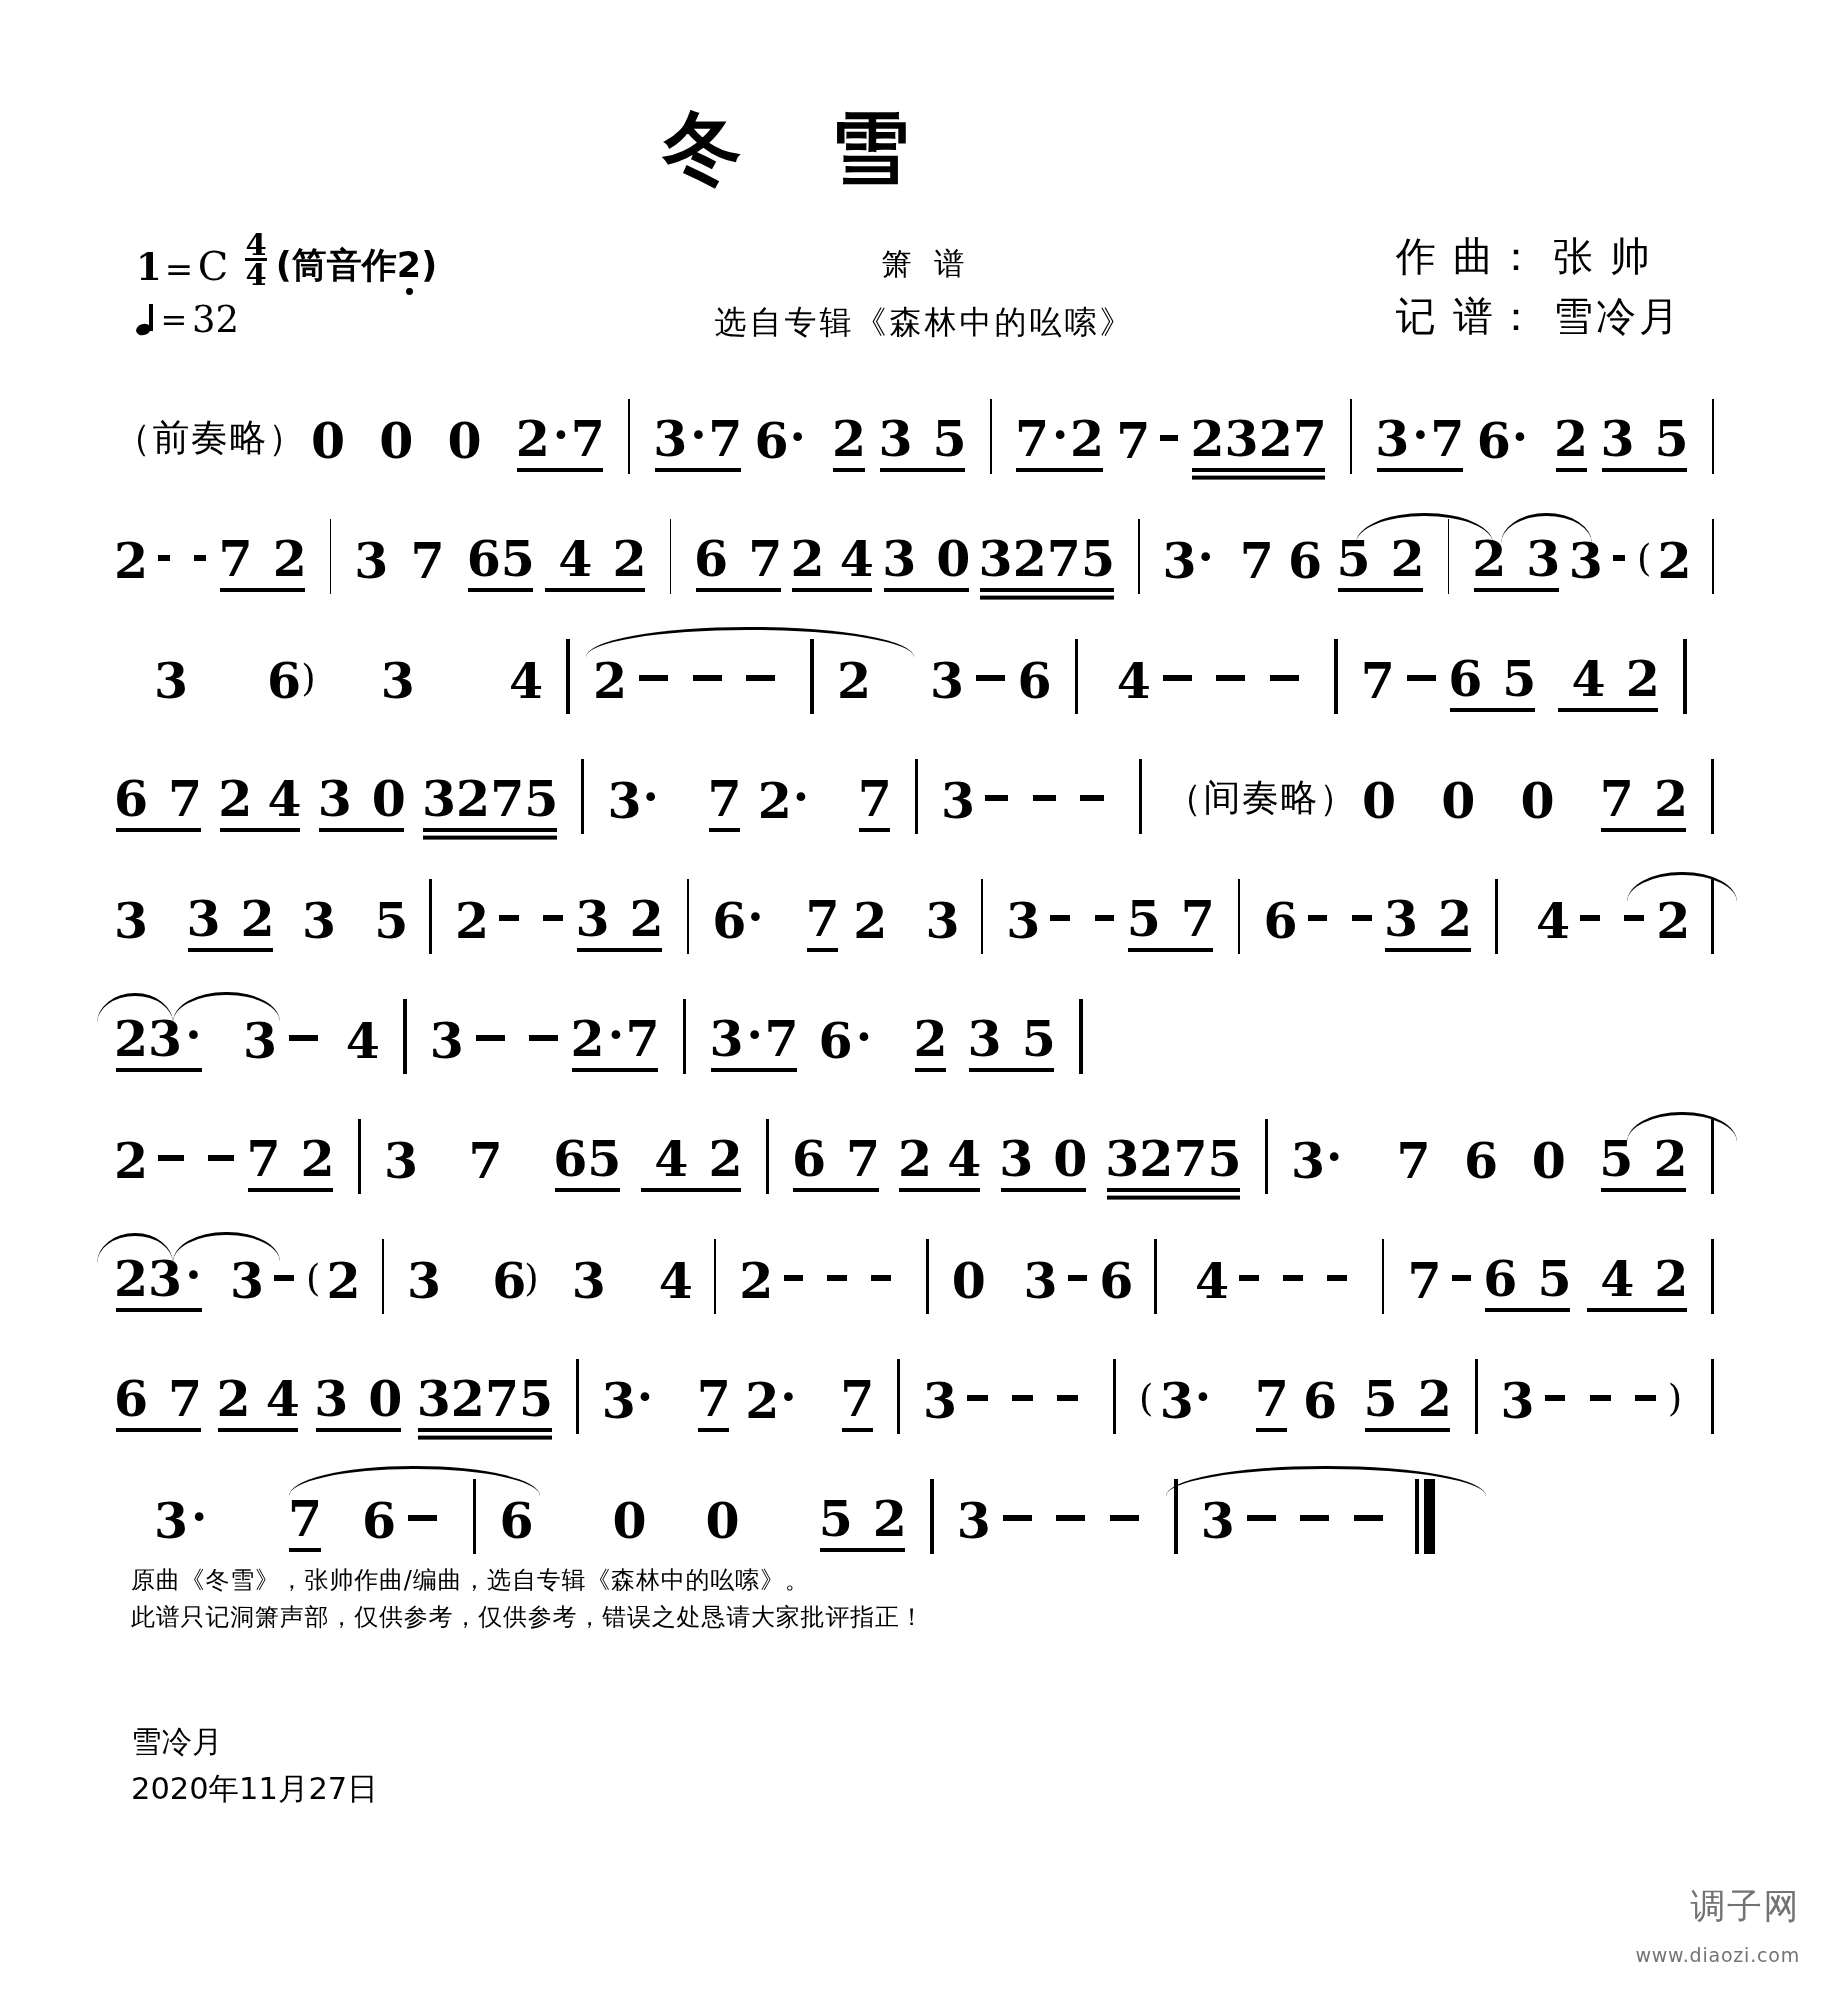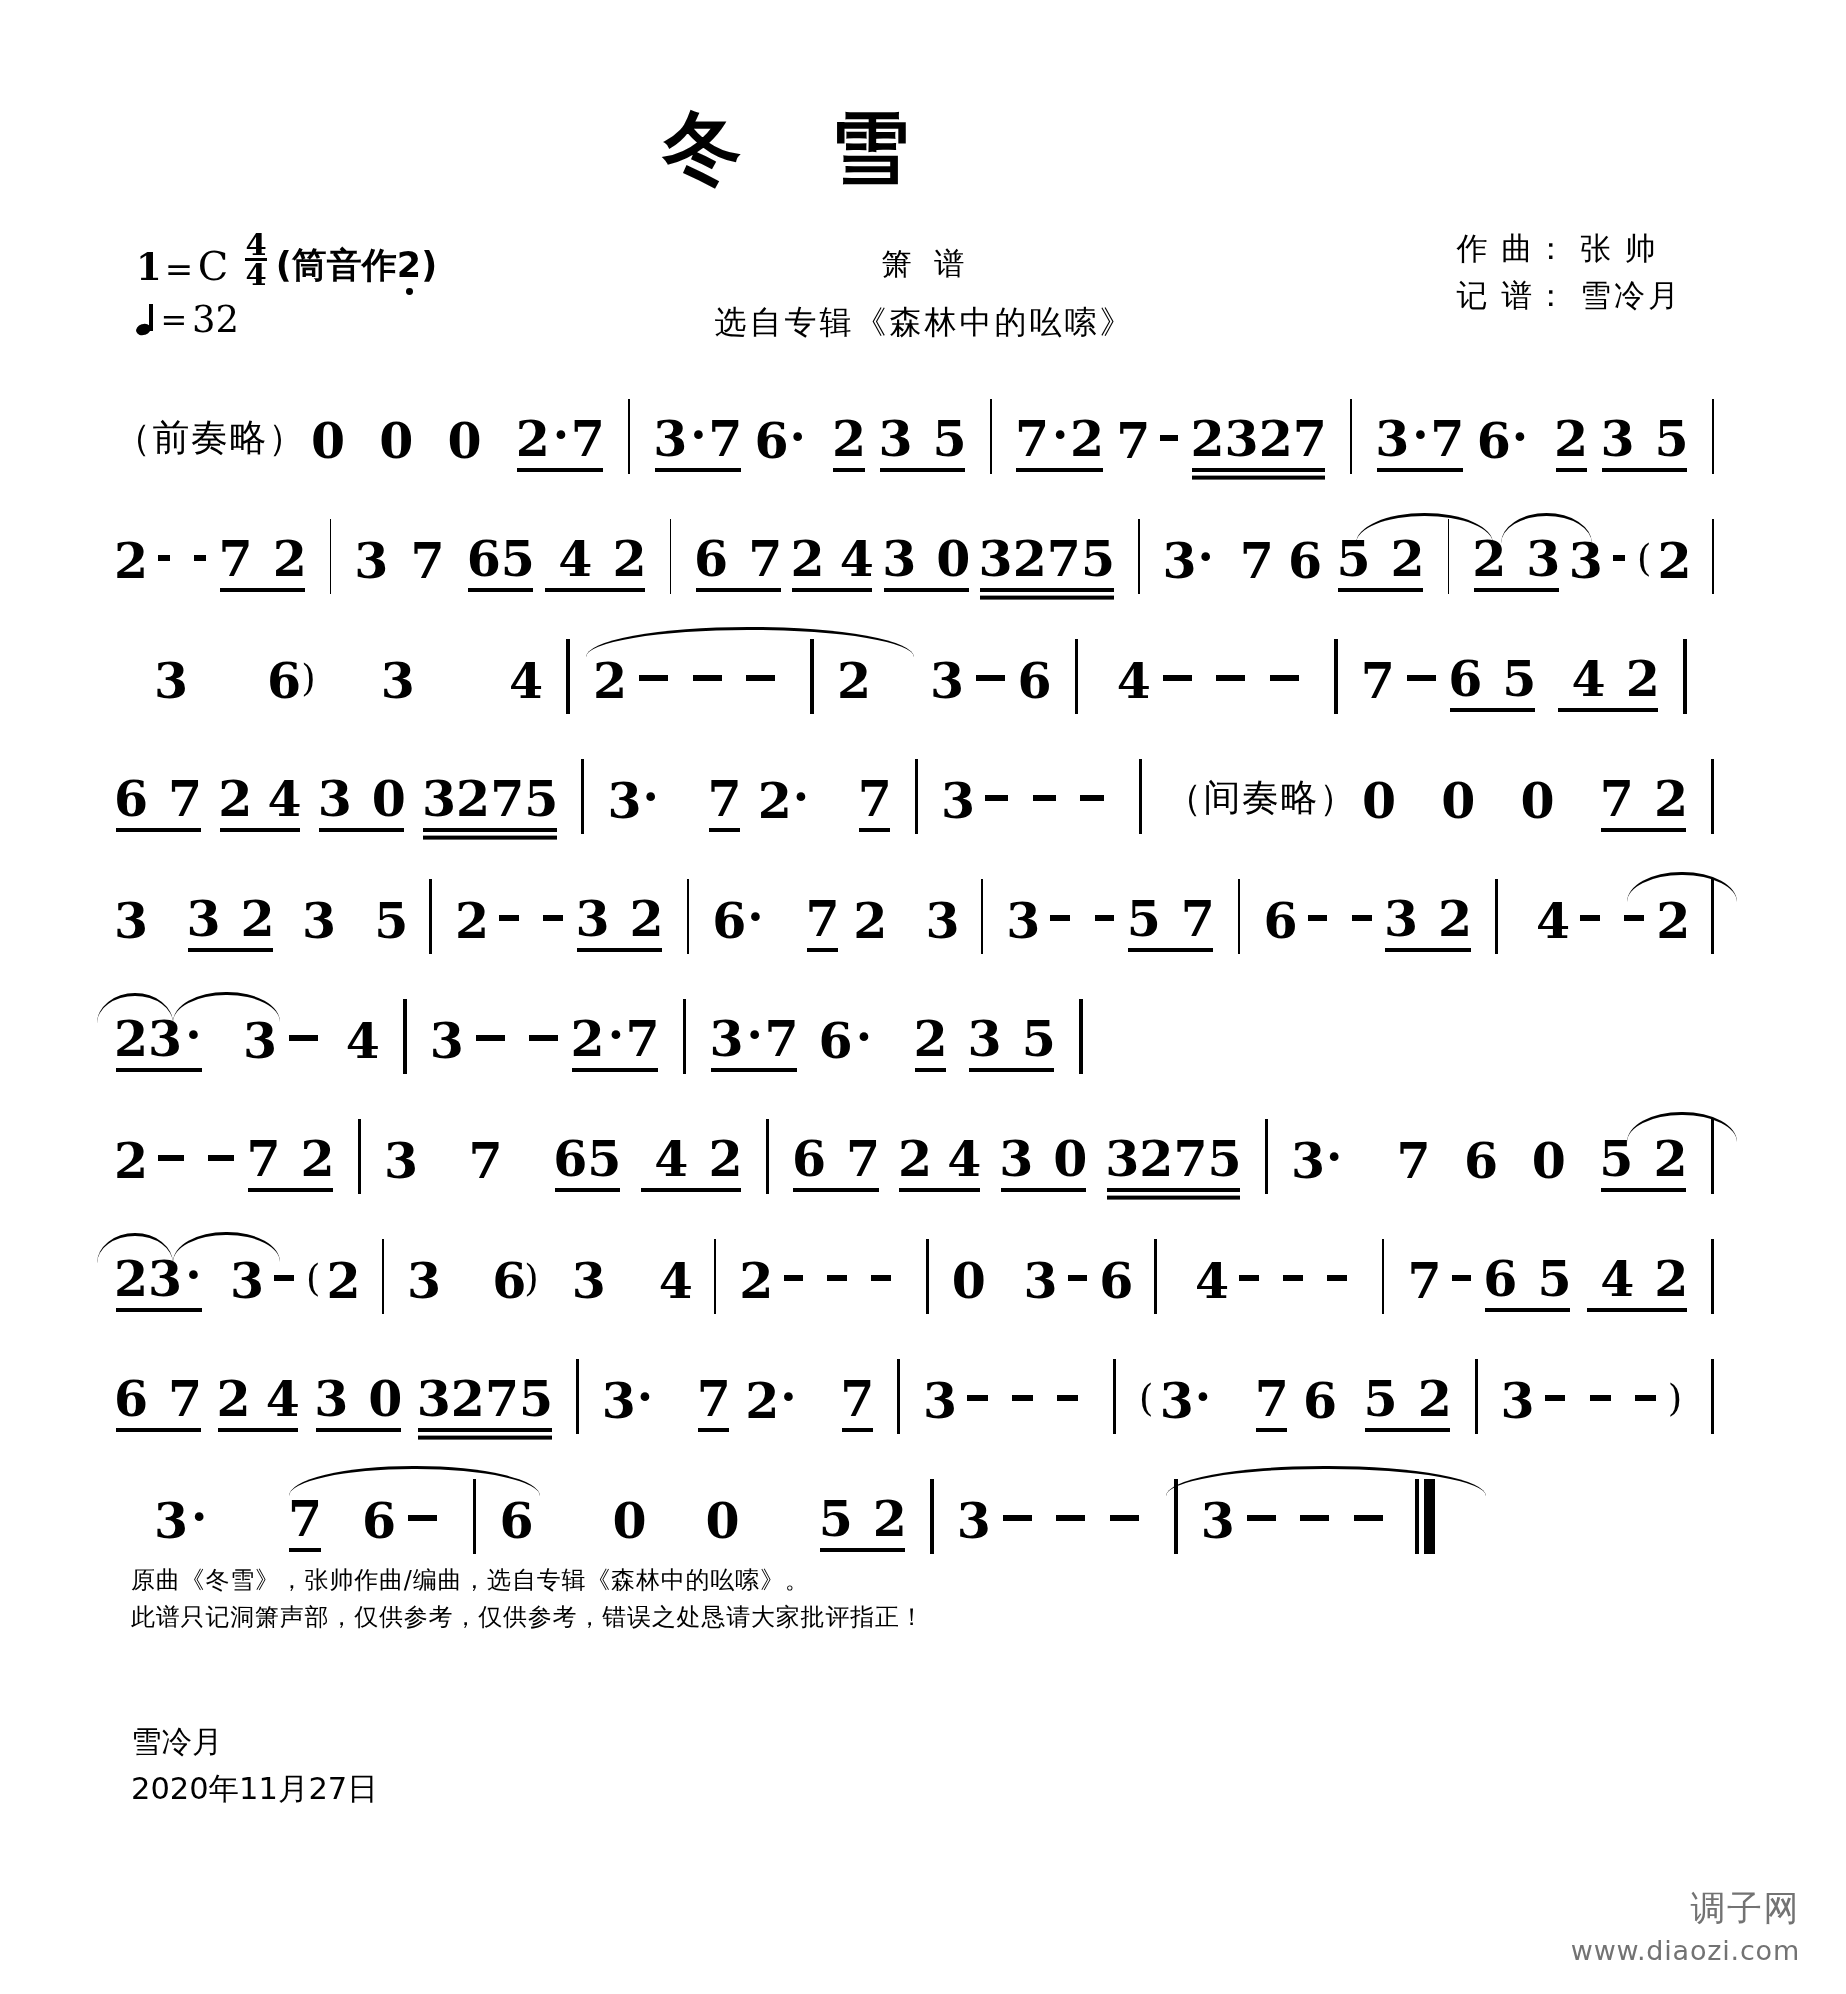--- a/index.html
+++ b/index.html
@@ -132,22 +132,22 @@
     border-radius: 50%;
     transform: rotate(-18deg);
   }
   .tempo-eq { font-size: 32px; margin: 0 4.6px 0 1.5px; }
   .tempo-val { font-size: 37px; font-family:"DejaVu Serif","Liberation Serif",serif; }
 
   .credits {
     position: absolute;
     right: 164px; top: 226px;
     text-align: left;
-    font-family: Liberation Serif, serif;
-    font-size: 31px;
+    font-family: Liberation Sans, sans-serif;
+    font-size: 40px;
     line-height: 1.5;
     letter-spacing: 3px;
   }
 
   
   .music {
     position: absolute;
     left: 114px;
     top: 381px;
     width: 1623px;
@@ -298,21 +298,21 @@
   }
   .watermark {
     position: absolute;
     right: 46px;
     bottom: 29px;
     text-align: right;
     color: #737373;
     font-family: "DejaVu Sans", "Liberation Sans", sans-serif;
   }
   .watermark .wm-top { font-size: 35px; letter-spacing: 1.5px; }
-  .watermark .wm-bot { font-size: 27px; letter-spacing: 0.8px; margin-top: 3px; }
+  .watermark .wm-bot { font-size: 19px; letter-spacing: 0.8px; margin-top: 14px; }
 </style>
 </head>
 <body>
 
 <div class="sheet">
 
   <div class="title">冬 雪</div>
   <div class="subtitle1">箫 谱</div>
   <div class="subtitle2">选自专辑《森林中的吆嗦》</div>
 

